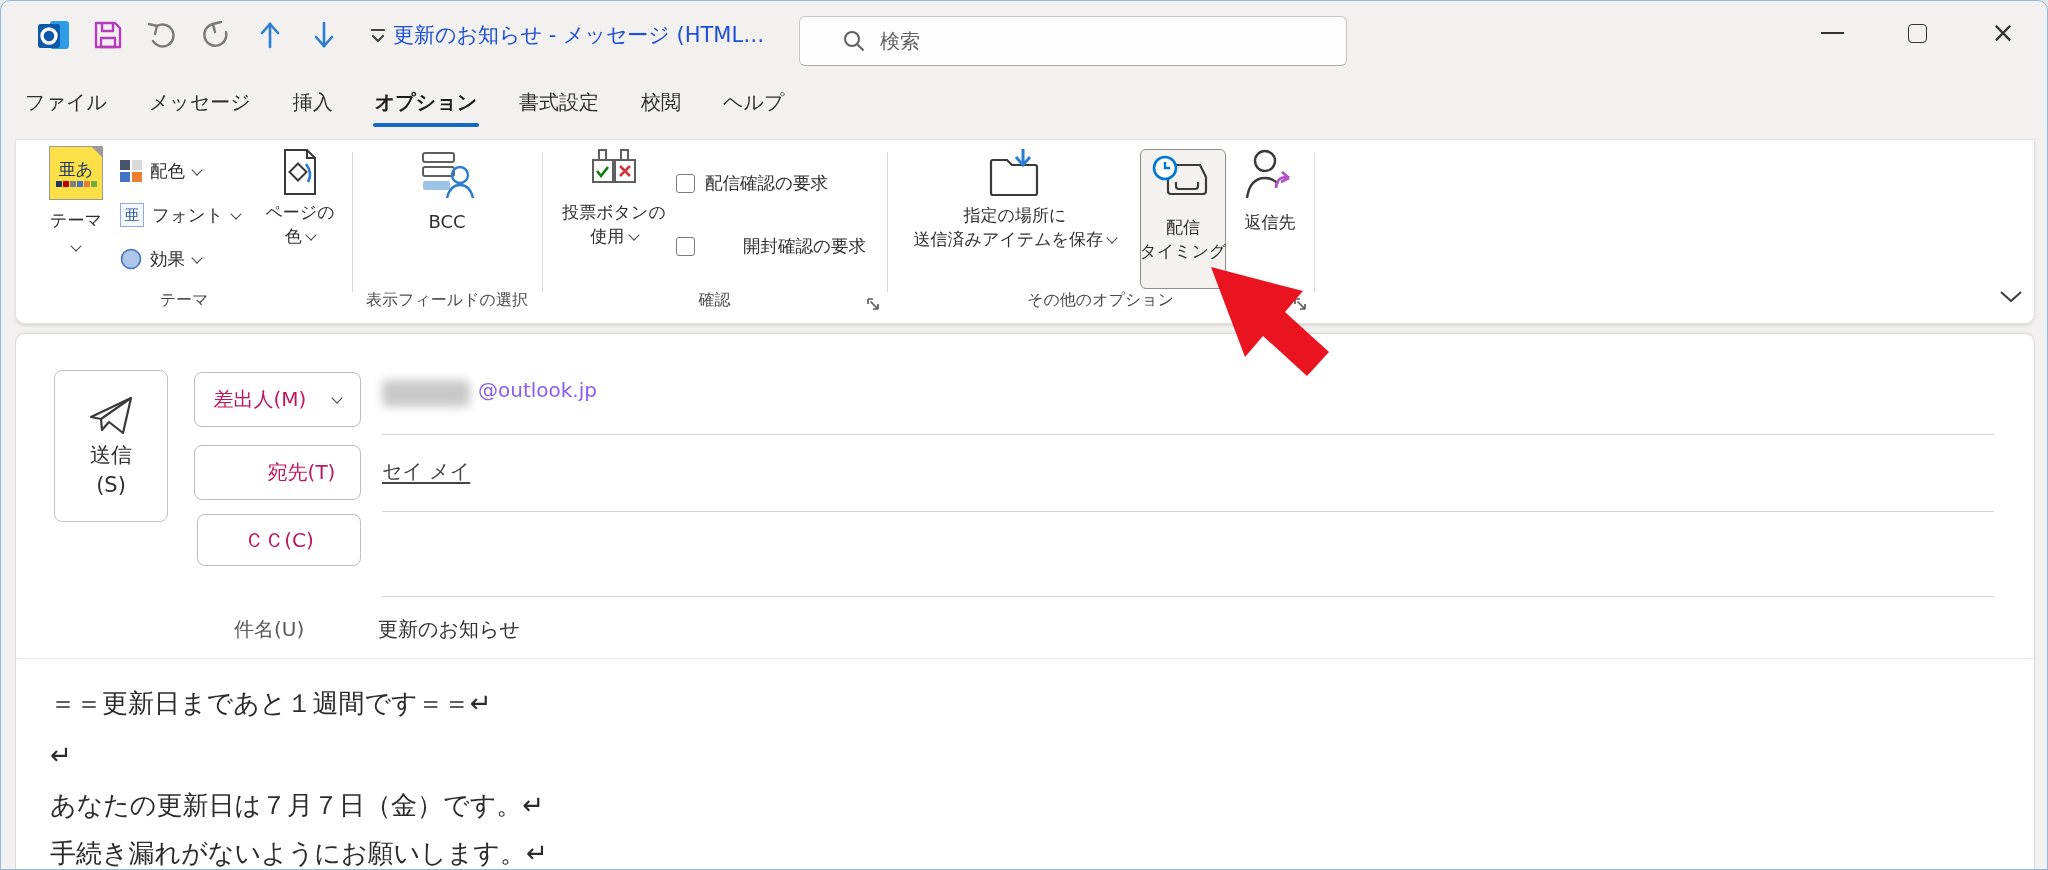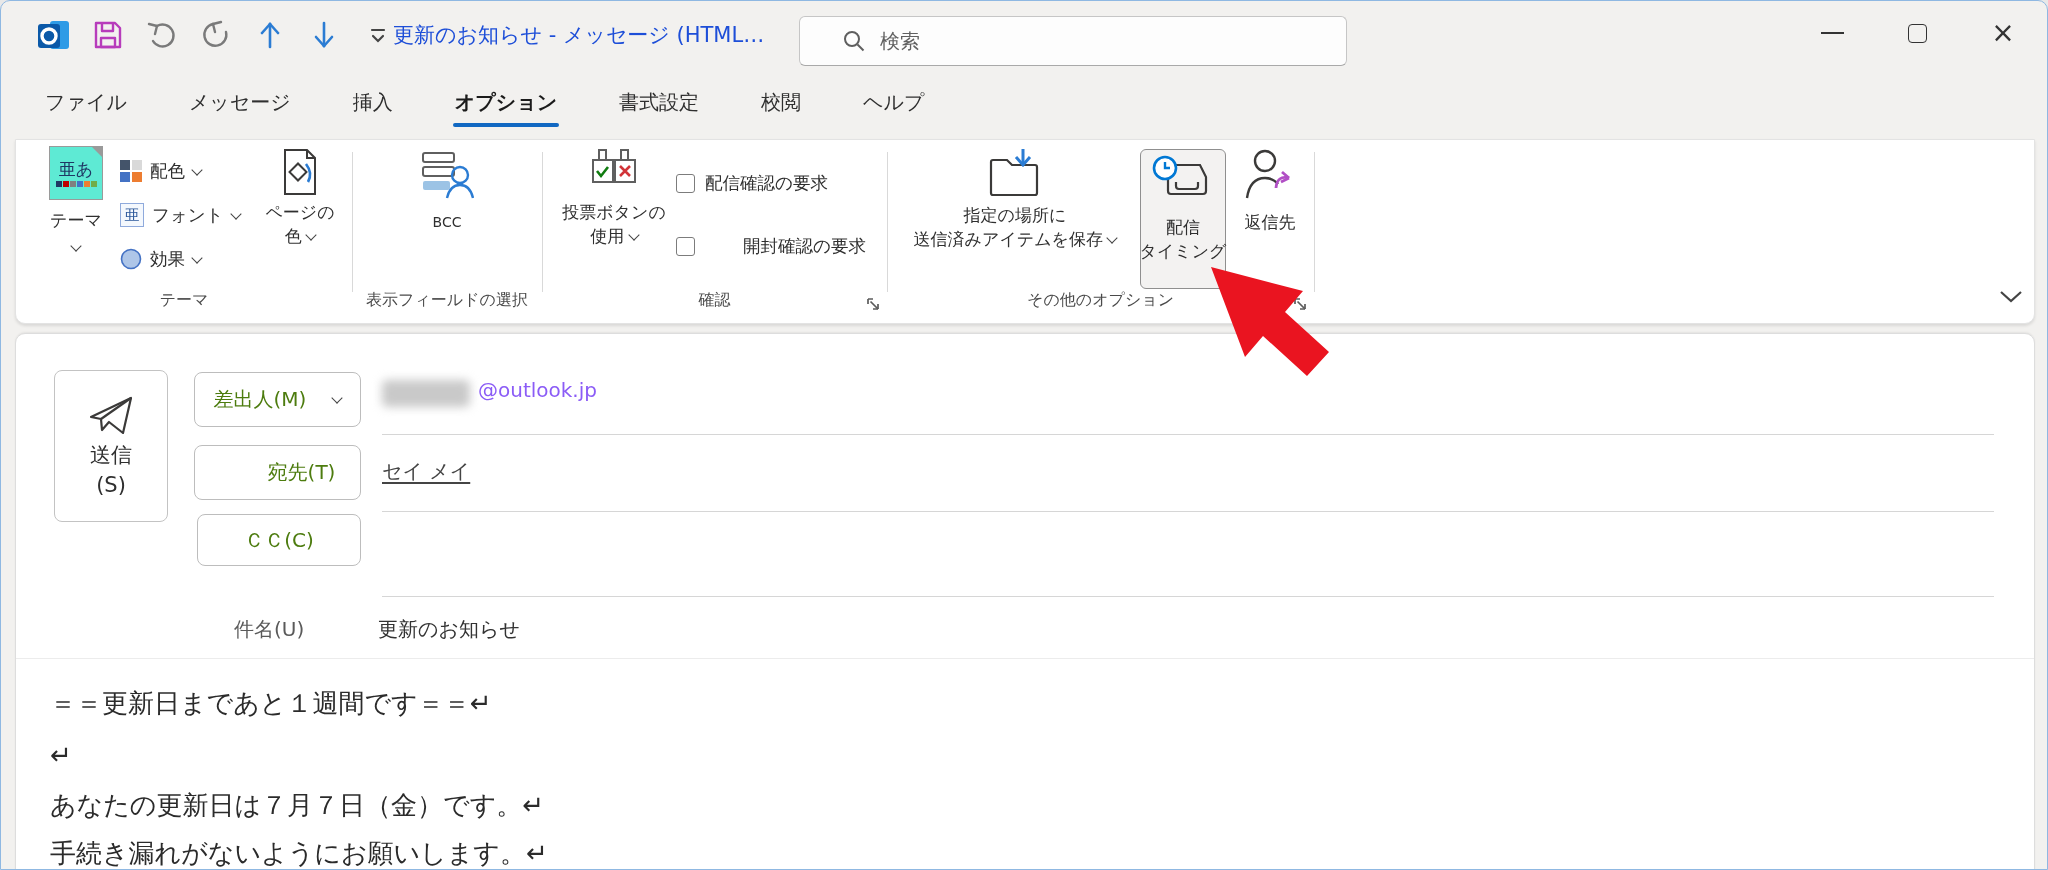--- a/index.html
+++ b/index.html
@@ -16,37 +16,37 @@
     border:1px solid #c6c6c6;border-bottom-color:#a9a9a9;border-radius:6px;display:flex;
     align-items:center;gap:14px;padding-left:42px;box-sizing:border-box;}
   .searchbox span{font-size:20px;color:#616161;}
   .winctl{position:absolute;top:6px;width:46px;height:52px;display:flex;align-items:center;justify-content:center;}
   .ctl-min{left:1808px}.ctl-max{left:1893px}.ctl-close{left:1979px}
   .minbar{width:23px;height:2px;background:#333;}
   .maxbox{width:17px;height:17px;border:1.7px solid #333;border-radius:4px;}
   .closex{font-size:28px;color:#333;line-height:1;}
   
   .tabrow{position:absolute;left:22px;top:68px;height:66px;display:flex;gap:38px;align-items:center;}
-  .tab{font-size:20px;color:#2f2f2f;position:relative;padding:0 2px;white-space:nowrap;margin-left:20px;}
+  .tab{font-size:20px;color:#2f2f2f;position:relative;padding:0 2px;white-space:nowrap;}
   .tab.active{font-weight:bold;color:#1b1b1b;}
   .tab.active::after{content:"";position:absolute;left:0;right:0;bottom:-11px;height:4px;
     background:#1168c2;border-radius:2px;}
   
   .ribbon{position:absolute;left:14px;top:138px;width:2020px;height:185px;background:#fff;
     border:1px solid #e3e3e3;border-radius:0 0 10px 10px;box-shadow:0 2px 3px rgba(0,0,0,.10);
     box-sizing:border-box;}
   .rsep{position:absolute;top:12px;height:140px;width:1px;background:#d9d9d9;}
   .grouplabel{position:absolute;top:150px;font-size:16px;color:#4a4a4a;text-align:center;white-space:nowrap;}
   .bigbtn{position:absolute;display:flex;flex-direction:column;align-items:center;}
   .biglbl{font-size:17px;color:#2f2f2f;line-height:24px;text-align:center;white-space:nowrap;}
   .chev{display:inline-block;width:7px;height:7px;border-right:1.6px solid #444;
     border-bottom:1.6px solid #444;transform:rotate(45deg);margin-bottom:3px;}
   .smallrow{position:absolute;display:flex;align-items:center;gap:8px;height:30px;justify-content:space-between;}
   .smallrow .lbl{font-size:17.5px;color:#2f2f2f;white-space:nowrap;}
-  .theme-iconbox{width:52px;height:52px;border:1px solid #9a9a9a;background:#5eead4;position:relative;
+  .theme-iconbox{width:52px;height:52px;border:1px solid #9a9a9a;background:#fde047;position:relative;
     display:flex;flex-direction:column;align-items:center;justify-content:center;}
   .theme-iconbox .glyph{font-size:17px;color:#1f3864;line-height:18px;}
   .theme-strip{display:flex;gap:1px;margin-top:3px;}
   .theme-strip i{width:6px;height:6px;display:block;}
   .fold{position:absolute;right:-1px;top:-1px;width:0;height:0;border-left:12px solid transparent;
     border-top:12px solid #9a9a9a;}
   .font-iconbox{width:22px;height:22px;border:1.4px solid #8faadc;background:#f4f8fd;color:#2b579a;
     font-size:15px;display:flex;align-items:center;justify-content:center;}
   .checkrow{position:absolute;display:flex;align-items:center;gap:10px;}
   .checkbox{width:19px;height:19px;border:1.6px solid #7c7c7c;border-radius:3px;background:#fff;box-sizing:border-box;}
@@ -56,21 +56,21 @@
   .collapse-chev{position:absolute;left:1982px;top:148px;width:26px;height:18px;}
   
   .compose{position:absolute;left:14px;top:332px;width:2020px;height:540px;background:#fff;
     border:1px solid #ddd;border-radius:10px 10px 0 0;box-shadow:0 -1px 2px rgba(0,0,0,.06);box-sizing:border-box;}
   .sendbtn{position:absolute;left:38px;top:36px;width:112px;height:150px;border:1px solid #c3c3c3;
     border-radius:8px;display:flex;flex-direction:column;align-items:center;justify-content:center;
     gap:4px;background:#fff;}
   .sendbtn .t{font-size:21px;color:#2f2f2f;line-height:26px;}
   .fieldbtn{position:absolute;width:167px;height:55px;border:1px solid #bdbdbd;border-radius:8px;
     background:#fff;display:flex;align-items:center;justify-content:center;gap:27px;
-    font-size:20px;color:#4d7c0f;box-sizing:border-box;}
+    font-size:20px;color:#be185d;box-sizing:border-box;}
   .fieldline{position:absolute;left:366px;width:1612px;height:1px;background:#d6d6d6;}
   .blurname{position:absolute;left:366px;top:46px;width:88px;height:27px;background:#c9c9c9;
     border-radius:5px;filter:blur(5px);}
   .fromaddr{position:absolute;left:462px;top:44px;font-size:20px;color:#8b5cf6;}
   .toval{position:absolute;left:366px;top:124px;font-size:20px;color:#444;
     text-decoration:underline;text-underline-offset:4px;}
   .subjlabel{position:absolute;left:218px;top:282px;font-size:20px;color:#5a5a5a;}
   .subjval{position:absolute;left:362px;top:282px;font-size:20px;color:#333;}
   .hdrdivider{position:absolute;left:0;top:324px;width:100%;height:1px;background:#ececec;}
   .bodyline{position:absolute;left:34px;font-size:26px;color:#2b2b2b;white-space:pre;}
@@ -218,21 +218,21 @@
     <div class="rsep" style="left:336px"></div>
 
     <div class="bigbtn" style="left:381px;top:8px;width:100px;">
       <svg width="54" height="54" viewBox="0 0 54 54" fill="none">
         <rect x="3" y="5" width="31" height="9" rx="2" stroke="#5f5f5f" stroke-width="2"></rect>
         <rect x="3" y="19" width="31" height="9" rx="2" stroke="#5f5f5f" stroke-width="2"></rect>
         <rect x="3" y="33" width="27" height="9" rx="2" fill="#9cc3e5"></rect>
         <circle cx="40" cy="27" r="8" stroke="#2b7cd3" stroke-width="2.4"></circle>
         <path d="M27 50 q3 -13 13 -13 q10 0 13 13" stroke="#2b7cd3" stroke-width="2.4"></path>
       </svg>
-      <span class="biglbl" style="margin-top:8px;font-size:14px">BCC</span>
+      <span class="biglbl" style="margin-top:8px;font-size:18px">BCC</span>
     </div>
     <div class="grouplabel" style="left:336px;width:190px;">表示フィールドの選択</div>
 
     <div class="rsep" style="left:526px"></div>
 
     <div class="bigbtn" style="left:540px;top:8px;width:116px;">
       <svg width="46" height="48" viewBox="0 0 46 48" fill="none">
         <rect x="8" y="2" width="7" height="10" stroke="#5f5f5f" stroke-width="2"></rect>
         <rect x="30" y="2" width="7" height="10" stroke="#5f5f5f" stroke-width="2"></rect>
         <rect x="2" y="12" width="20" height="22" stroke="#5f5f5f" stroke-width="2"></rect>

